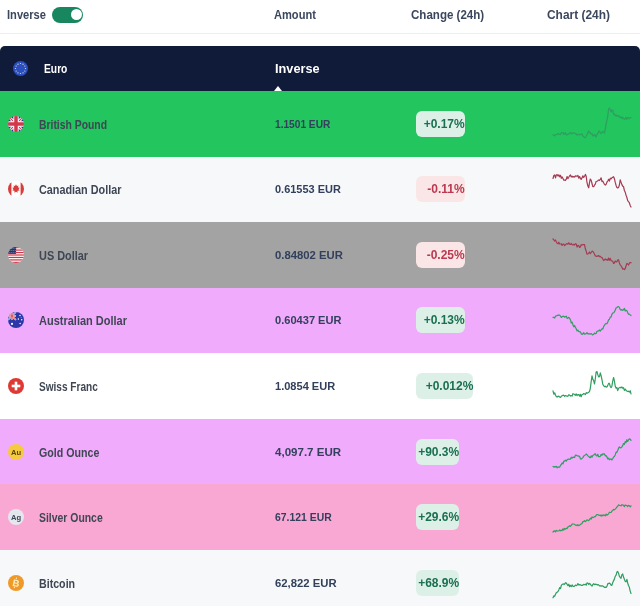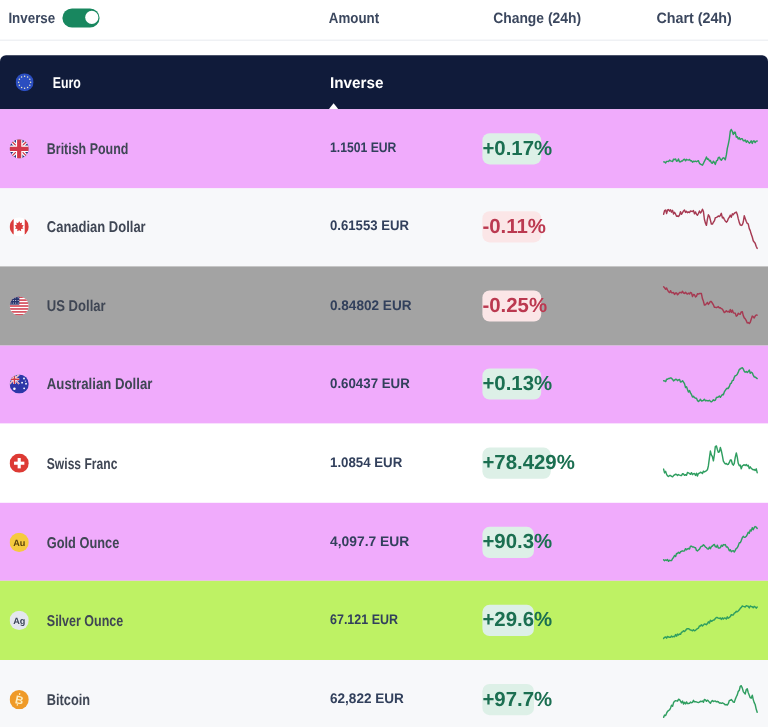--- a/index.html
+++ b/index.html
@@ -8,21 +8,21 @@
 .toggle{position:absolute;left:52px;top:6.5px;width:31px;height:16px;border-radius:8.5px;background:#18875f}
 .toggle .knob{position:absolute;right:1.5px;top:2.5px;width:11px;height:11px;border-radius:50%;background:#fff}
 .bar{position:absolute;left:0;top:46px;width:640px;height:45px;background:#101b3a;border-radius:5px 5px 0 0}
 .bar .bt{position:absolute;top:15px;font-size:13px;font-weight:700;color:#fff;white-space:nowrap;transform-origin:left top}
 .notch{position:absolute;left:274px;bottom:0;width:0;height:0;border-left:4.5px solid transparent;border-right:4.5px solid transparent;border-bottom:5.5px solid #fff}
 .euflag{position:absolute;left:13px;top:61px}
 .row{position:absolute;left:0;width:640px;height:65.57px}
 .row .flag{position:absolute;left:7.5px;top:50%;margin-top:-8px;width:16px;height:16px}
 .row .name{position:absolute;left:39.2px;top:50%;transform-origin:left center;font-size:13px;font-weight:700;color:#3f4654;white-space:nowrap}
 .row .amount{position:absolute;left:274.8px;top:50%;transform-origin:left center;font-size:11.5px;font-weight:700;color:#32405c;white-space:nowrap}
-.row .badge{position:absolute;left:402px;top:50%;transform:translateY(-50%);height:26px;line-height:26px;border-radius:6px;font-size:17px;font-weight:700;white-space:nowrap;text-align:right}
+.row .badge{position:absolute;left:416px;top:50%;transform:translateY(-50%);height:26px;line-height:26px;border-radius:6px;font-size:12px;font-weight:700;white-space:nowrap;text-align:right}
 .row .spark{position:absolute;left:552px;top:50%;transform:translateY(-50%)}
 </style></head>
 <body>
 <div class="hdr">
   <span class="t" style="left:7px;transform:scaleX(0.8907)">Inverse</span>
   <span class="t" style="left:274.3px;transform:scaleX(0.8874)">Amount</span>
   <span class="t" style="left:411.3px;transform:scaleX(0.9244)">Change (24h)</span>
   <span class="t" style="left:547.2px;transform:scaleX(0.9532)">Chart (24h)</span>
   <div class="toggle">
       <div class="knob"></div>
@@ -43,21 +43,21 @@
       <circle cx="5.00" cy="11.83" r="0.62"></circle>
       <circle cx="3.17" cy="10.00" r="0.62"></circle>
       <circle cx="2.50" cy="7.50" r="0.62"></circle>
       <circle cx="3.17" cy="5.00" r="0.62"></circle>
       <circle cx="5.00" cy="3.17" r="0.62"></circle>
       <circle cx="7.50" cy="2.50" r="0.62"></circle>
       <circle cx="10.00" cy="3.17" r="0.62"></circle>
       <circle cx="11.83" cy="5.00" r="0.62"></circle>
     </g>
   </svg>
-<div class="row" style="top:91.00px;background:#f0abfc">
+<div class="row" style="top:91.00px;background:#22c55e">
   <div class="flag"><svg width="16" height="16" viewBox="0 0 16 16">
         <defs>
           <clipPath id="cgb">
             <circle cx="8" cy="8" r="8"></circle>
           </clipPath>
         </defs>
         <g clip-path="url(#cgb)">
           <rect width="16" height="16" fill="#2a3880"></rect>
           <path d="M0 0L16 16M16 0L0 16" stroke="#fff" stroke-width="3"></path>
           <path d="M0 0L16 16M16 0L0 16" stroke="#d2374a" stroke-width="1.1"></path>
@@ -162,38 +162,38 @@
     </svg>
 </div>
 <div class="row" style="top:353.28px;background:#ffffff">
   <div class="flag"><svg width="16" height="16" viewBox="0 0 16 16">
         <circle cx="8" cy="8" r="8" fill="#dd3a34"></circle>
         <rect x="6.7" y="3.7" width="2.6" height="8.6" fill="#fff"></rect>
         <rect x="3.7" y="6.7" width="8.6" height="2.6" fill="#fff"></rect>
       </svg></div>
   <div class="name" style="transform:translateY(-50%) scaleX(0.775)">Swiss Franc</div>
   <div class="amount" style="transform:translateY(-50%) scaleX(0.961)">1.0854 EUR</div>
-  <div class="badge" style="background:#ddf0e7;color:#1b6f51;width:57.4px"><span>+78.429%</span></div>
+  <div class="badge" style="background:#ddf0e7;color:#1b6f51;width:57.4px"><span>+0.012%</span></div>
   <svg class="spark" width="80" height="42" viewBox="-1 -1 80 42">
       <polyline points="0.0,24.9 0.8,28.1 1.7,26.8 2.5,29.3 3.3,30.5 4.1,31.1 5.0,30.3 5.8,30.2 6.6,31.0 7.5,31.4 8.3,30.3 9.1,29.7 10.0,29.2 10.8,29.4 11.6,30.3 12.4,29.5 13.3,29.9 14.1,30.2 14.9,30.3 15.8,28.7 16.6,29.0 17.4,30.1 18.3,29.6 19.1,30.1 19.9,27.7 20.7,28.0 21.6,28.6 22.4,29.3 23.2,27.9 24.1,29.6 24.9,28.7 25.7,28.6 26.6,30.2 27.4,28.3 28.2,30.7 29.0,28.6 29.9,28.3 30.7,27.5 31.5,27.9 32.4,28.6 33.2,26.6 34.0,27.3 34.9,26.8 35.7,26.2 36.5,25.5 37.3,22.3 38.2,15.6 39.0,9.9 39.8,13.1 40.7,14.6 41.5,18.0 42.3,13.0 43.1,6.1 44.0,5.6 44.8,8.6 45.6,10.9 46.5,10.6 47.3,6.9 48.1,9.6 49.0,13.9 49.8,18.3 50.6,19.6 51.4,20.6 52.3,20.2 53.1,21.1 53.9,20.9 54.8,19.4 55.6,17.4 56.4,17.3 57.3,20.7 58.1,21.6 58.9,20.2 59.7,15.2 60.6,11.5 61.4,14.9 62.2,20.1 63.1,22.2 63.9,21.6 64.7,24.6 65.6,22.2 66.4,21.7 67.2,21.3 68.0,21.9 68.9,21.0 69.7,22.3 70.5,21.7 71.4,24.4 72.2,23.0 73.0,24.2 73.9,25.0 74.7,25.5 75.5,25.2 76.3,26.1 77.2,24.7 78.0,27.9" fill="none" stroke="#2f9e60" stroke-width="1.2" stroke-linejoin="round" stroke-linecap="round"></polyline>
     </svg>
 </div>
 <div class="row" style="top:418.85px;background:#f0abfc">
   <div class="flag"><svg width="16" height="16" viewBox="0 0 16 16">
         <circle cx="8" cy="8" r="8" fill="#f5ca3e"></circle>
         <text x="8" y="11.2" font-family="Liberation Sans,sans-serif" font-size="7.6" font-weight="bold" fill="#5a430c" text-anchor="middle">Au</text>
       </svg></div>
   <div class="name" style="transform:translateY(-50%) scaleX(0.8198)">Gold Ounce</div>
   <div class="amount" style="transform:translateY(-50%) scaleX(1.004)">4,097.7 EUR</div>
   <div class="badge" style="background:#ddf0e7;color:#1b6f51;width:43.2px"><span>+90.3%</span></div>
   <svg class="spark" width="80" height="42" viewBox="-1 -1 80 42">
       <polyline points="0.0,34.4 0.8,35.2 1.7,34.6 2.5,35.0 3.3,34.3 4.1,35.8 5.0,34.9 5.8,35.2 6.6,35.2 7.5,33.4 8.3,32.5 9.1,30.9 10.0,31.8 10.8,29.2 11.6,29.2 12.4,28.2 13.3,29.1 14.1,27.8 14.9,27.4 15.8,27.0 16.6,27.3 17.4,27.1 18.3,25.2 19.1,26.2 19.9,25.4 20.7,25.1 21.6,25.5 22.4,23.1 23.2,23.1 24.1,23.8 24.9,23.8 25.7,24.2 26.6,24.4 27.4,26.7 28.2,27.1 29.0,26.4 29.9,25.6 30.7,24.1 31.5,23.3 32.4,23.0 33.2,22.0 34.0,22.7 34.9,24.0 35.7,24.3 36.5,25.4 37.3,25.6 38.2,23.9 39.0,25.2 39.8,23.5 40.7,23.0 41.5,22.1 42.3,21.7 43.1,23.5 44.0,24.0 44.8,22.3 45.6,24.6 46.5,24.7 47.3,24.4 48.1,22.4 49.0,23.3 49.8,21.8 50.6,22.1 51.4,21.8 52.3,23.8 53.1,23.7 53.9,24.8 54.8,27.0 55.6,26.1 56.4,27.8 57.3,27.1 58.1,26.9 58.9,28.0 59.7,26.7 60.6,24.9 61.4,24.5 62.2,22.9 63.1,20.2 63.9,20.3 64.7,18.5 65.6,16.1 66.4,14.9 67.2,15.8 68.0,15.7 68.9,14.9 69.7,13.6 70.5,11.5 71.4,12.3 72.2,9.6 73.0,10.5 73.9,7.7 74.7,9.5 75.5,7.8 76.3,6.8 77.2,7.2 78.0,8.4" fill="none" stroke="#2f9e60" stroke-width="1.2" stroke-linejoin="round" stroke-linecap="round"></polyline>
     </svg>
 </div>
-<div class="row" style="top:484.42px;background:#bef264">
+<div class="row" style="top:484.42px;background:#f9a8d4">
   <div class="flag"><svg width="16" height="16" viewBox="0 0 16 16">
         <circle cx="8" cy="8" r="8" fill="#e4e7ee"></circle>
         <text x="8" y="11.2" font-family="Liberation Sans,sans-serif" font-size="7.6" font-weight="bold" fill="#3c4659" text-anchor="middle">Ag</text>
       </svg></div>
   <div class="name" style="transform:translateY(-50%) scaleX(0.8014)">Silver Ounce</div>
   <div class="amount" style="transform:translateY(-50%) scaleX(0.9051)">67.121 EUR</div>
   <div class="badge" style="background:#ddf0e7;color:#1b6f51;width:43.2px"><span>+29.6%</span></div>
   <svg class="spark" width="80" height="42" viewBox="-1 -1 80 42">
       <polyline points="0.0,35.0 0.8,34.1 1.7,33.8 2.5,34.8 3.3,33.4 4.1,33.9 5.0,34.0 5.8,34.0 6.6,33.0 7.5,33.8 8.3,33.3 9.1,33.6 10.0,31.8 10.8,33.1 11.6,31.4 12.4,32.2 13.3,31.3 14.1,31.6 14.9,29.9 15.8,29.6 16.6,28.6 17.4,29.3 18.3,28.4 19.1,27.2 19.9,27.0 20.7,27.0 21.6,27.3 22.4,28.1 23.2,28.1 24.1,28.7 24.9,27.7 25.7,28.6 26.6,28.3 27.4,27.4 28.2,26.9 29.0,26.5 29.9,24.6 30.7,24.7 31.5,23.6 32.4,24.6 33.2,23.9 34.0,22.9 34.9,23.2 35.7,23.6 36.5,22.6 37.3,21.2 38.2,22.1 39.0,19.9 39.8,20.7 40.7,20.3 41.5,19.6 42.3,19.6 43.1,18.4 44.0,17.5 44.8,17.6 45.6,18.1 46.5,18.4 47.3,18.0 48.1,19.2 49.0,17.9 49.8,18.9 50.6,17.9 51.4,18.1 52.3,18.9 53.1,17.0 53.9,18.2 54.8,17.6 55.6,16.8 56.4,15.2 57.3,15.5 58.1,15.5 58.9,14.0 59.7,13.6 60.6,12.4 61.4,12.8 62.2,12.1 63.1,11.2 63.9,10.0 64.7,9.3 65.6,7.9 66.4,8.3 67.2,8.5 68.0,8.8 68.9,7.7 69.7,8.0 70.5,8.2 71.4,9.6 72.2,8.0 73.0,8.4 73.9,8.6 74.7,9.5 75.5,8.3 76.3,8.7 77.2,9.8 78.0,8.8" fill="none" stroke="#2f9e60" stroke-width="1.2" stroke-linejoin="round" stroke-linecap="round"></polyline>
     </svg>
@@ -202,16 +202,16 @@
   <div class="flag"><svg width="16" height="16" viewBox="0 0 16 16">
         <circle cx="8" cy="8" r="8" fill="#ef9a28"></circle>
         <g transform="rotate(12 8 8)" fill="#fdedc0">
           <text x="8.1" y="11.6" font-family="Liberation Sans,sans-serif" font-size="9.5" font-weight="bold" text-anchor="middle">B</text>
           <rect x="6.9" y="2.7" width="1" height="1.4"></rect>
           <rect x="6.9" y="11.9" width="1" height="1.4"></rect>
         </g>
       </svg></div>
   <div class="name" style="transform:translateY(-50%) scaleX(0.8194)">Bitcoin</div>
   <div class="amount" style="transform:translateY(-50%) scaleX(0.9833)">62,822 EUR</div>
-  <div class="badge" style="background:#ddf0e7;color:#1b6f51;width:43.2px"><span>+97.7%</span></div>
+  <div class="badge" style="background:#ddf0e7;color:#1b6f51;width:43.2px"><span>+68.9%</span></div>
   <svg class="spark" width="80" height="42" viewBox="-1 -1 80 42">
       <polyline points="0.0,34.8 0.8,32.9 1.7,33.3 2.5,31.3 3.3,29.8 4.1,29.2 5.0,28.5 5.8,27.0 6.6,24.6 7.5,25.6 8.3,22.5 9.1,21.4 10.0,20.9 10.8,21.1 11.6,21.3 12.4,19.7 13.3,20.1 14.1,21.3 14.9,22.7 15.8,21.2 16.6,23.7 17.4,22.3 18.3,23.6 19.1,21.9 19.9,23.3 20.7,23.3 21.6,23.1 22.4,22.1 23.2,22.6 24.1,22.3 24.9,20.6 25.7,21.9 26.6,21.7 27.4,21.9 28.2,22.3 29.0,22.4 29.9,22.1 30.7,21.3 31.5,21.7 32.4,21.2 33.2,22.2 34.0,19.9 34.9,20.2 35.7,21.4 36.5,20.5 37.3,21.1 38.2,22.3 39.0,23.1 39.8,21.6 40.7,20.7 41.5,21.6 42.3,21.3 43.1,21.1 44.0,21.9 44.8,21.6 45.6,21.8 46.5,22.8 47.3,22.7 48.1,23.1 49.0,22.7 49.8,23.1 50.6,23.6 51.4,24.4 52.3,24.1 53.1,24.5 53.9,23.4 54.8,20.7 55.6,20.6 56.4,20.0 57.3,20.9 58.1,22.1 58.9,22.3 59.7,19.8 60.6,17.6 61.4,16.1 62.2,13.3 63.1,12.2 63.9,8.9 64.7,8.4 65.6,10.4 66.4,13.3 67.2,14.4 68.0,15.3 68.9,11.6 69.7,10.9 70.5,14.1 71.4,16.3 72.2,18.4 73.0,18.8 73.9,16.4 74.7,20.0 75.5,22.5 76.3,24.1 77.2,28.1 78.0,30.5" fill="none" stroke="#2f9e60" stroke-width="1.2" stroke-linejoin="round" stroke-linecap="round"></polyline>
     </svg>
 </div>
 </body></html>

